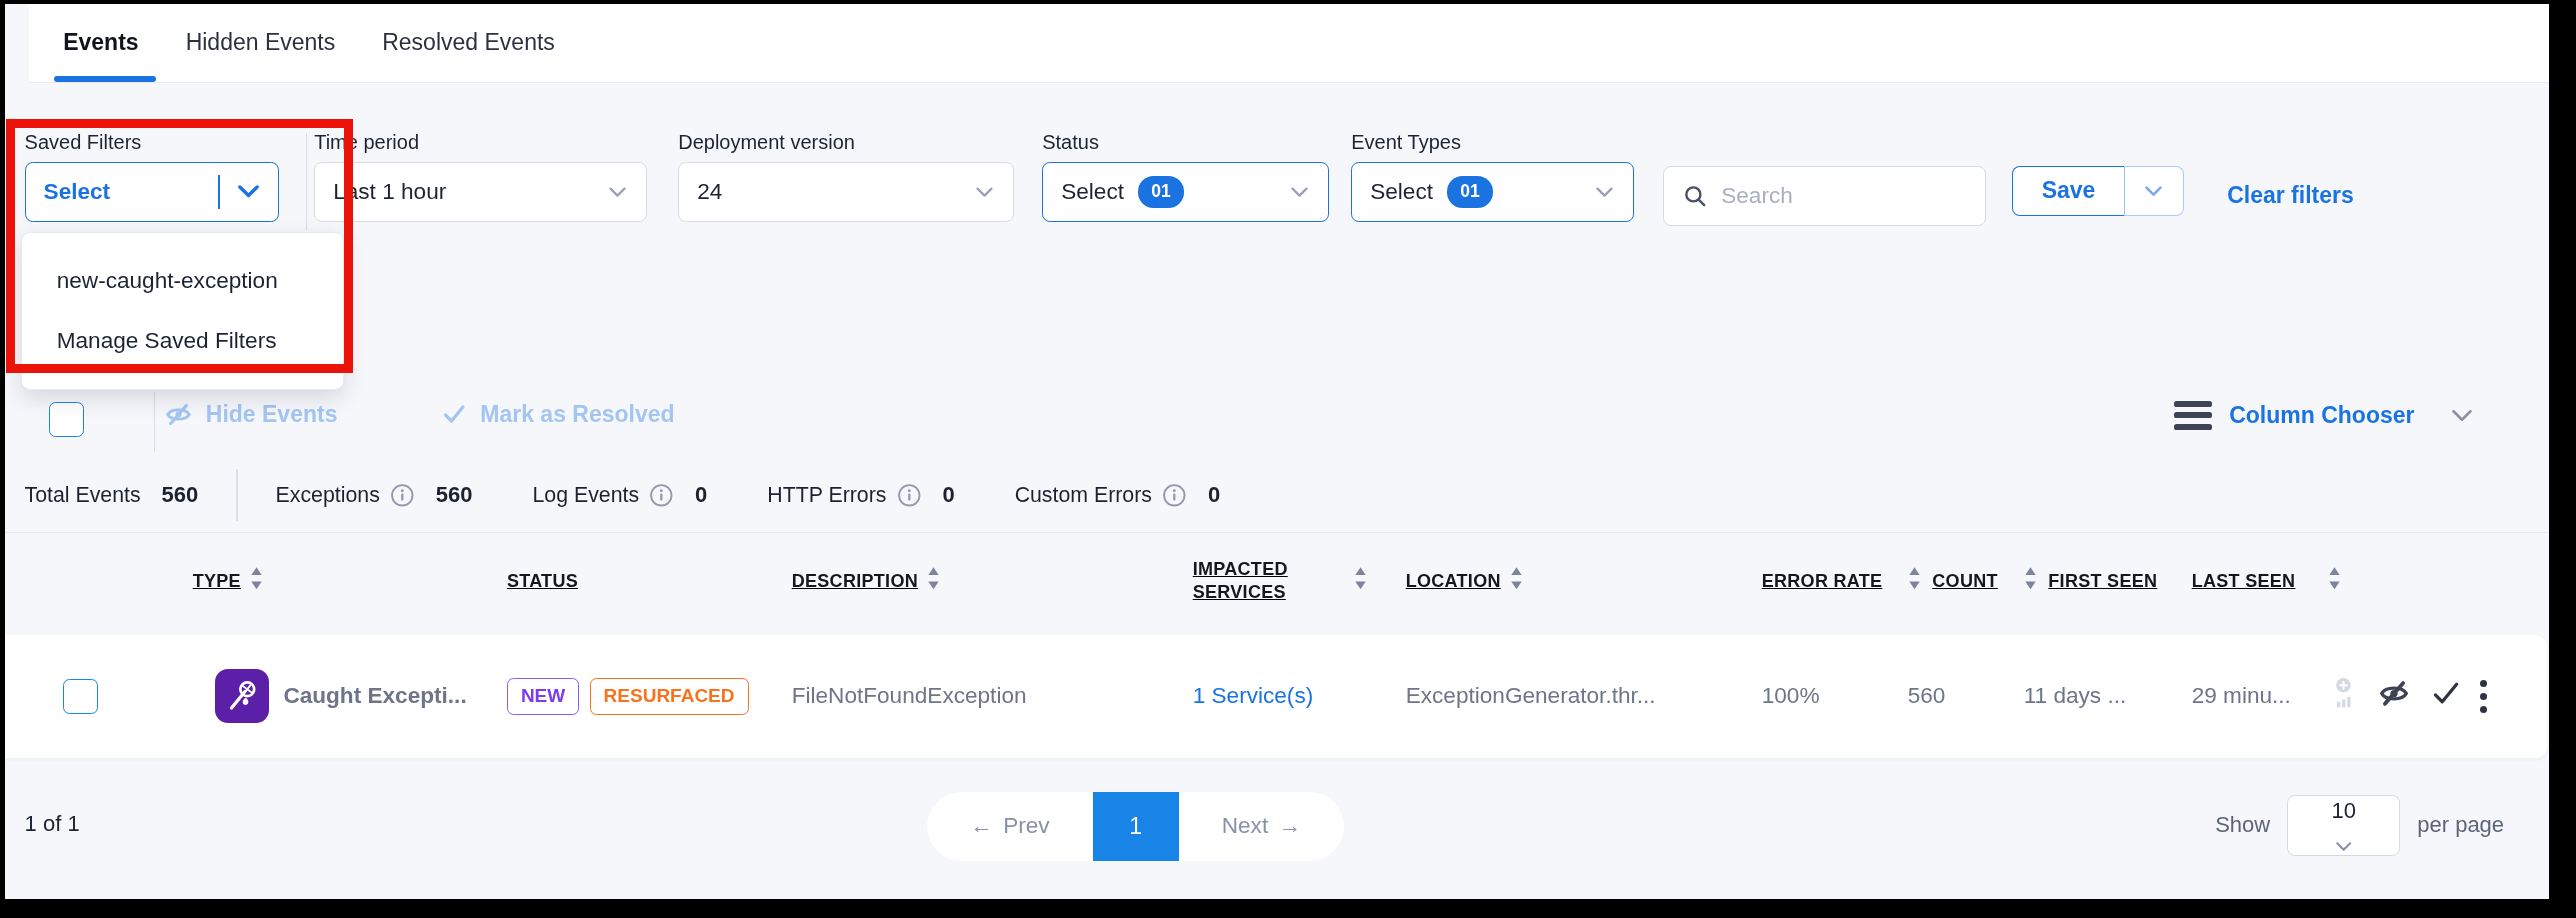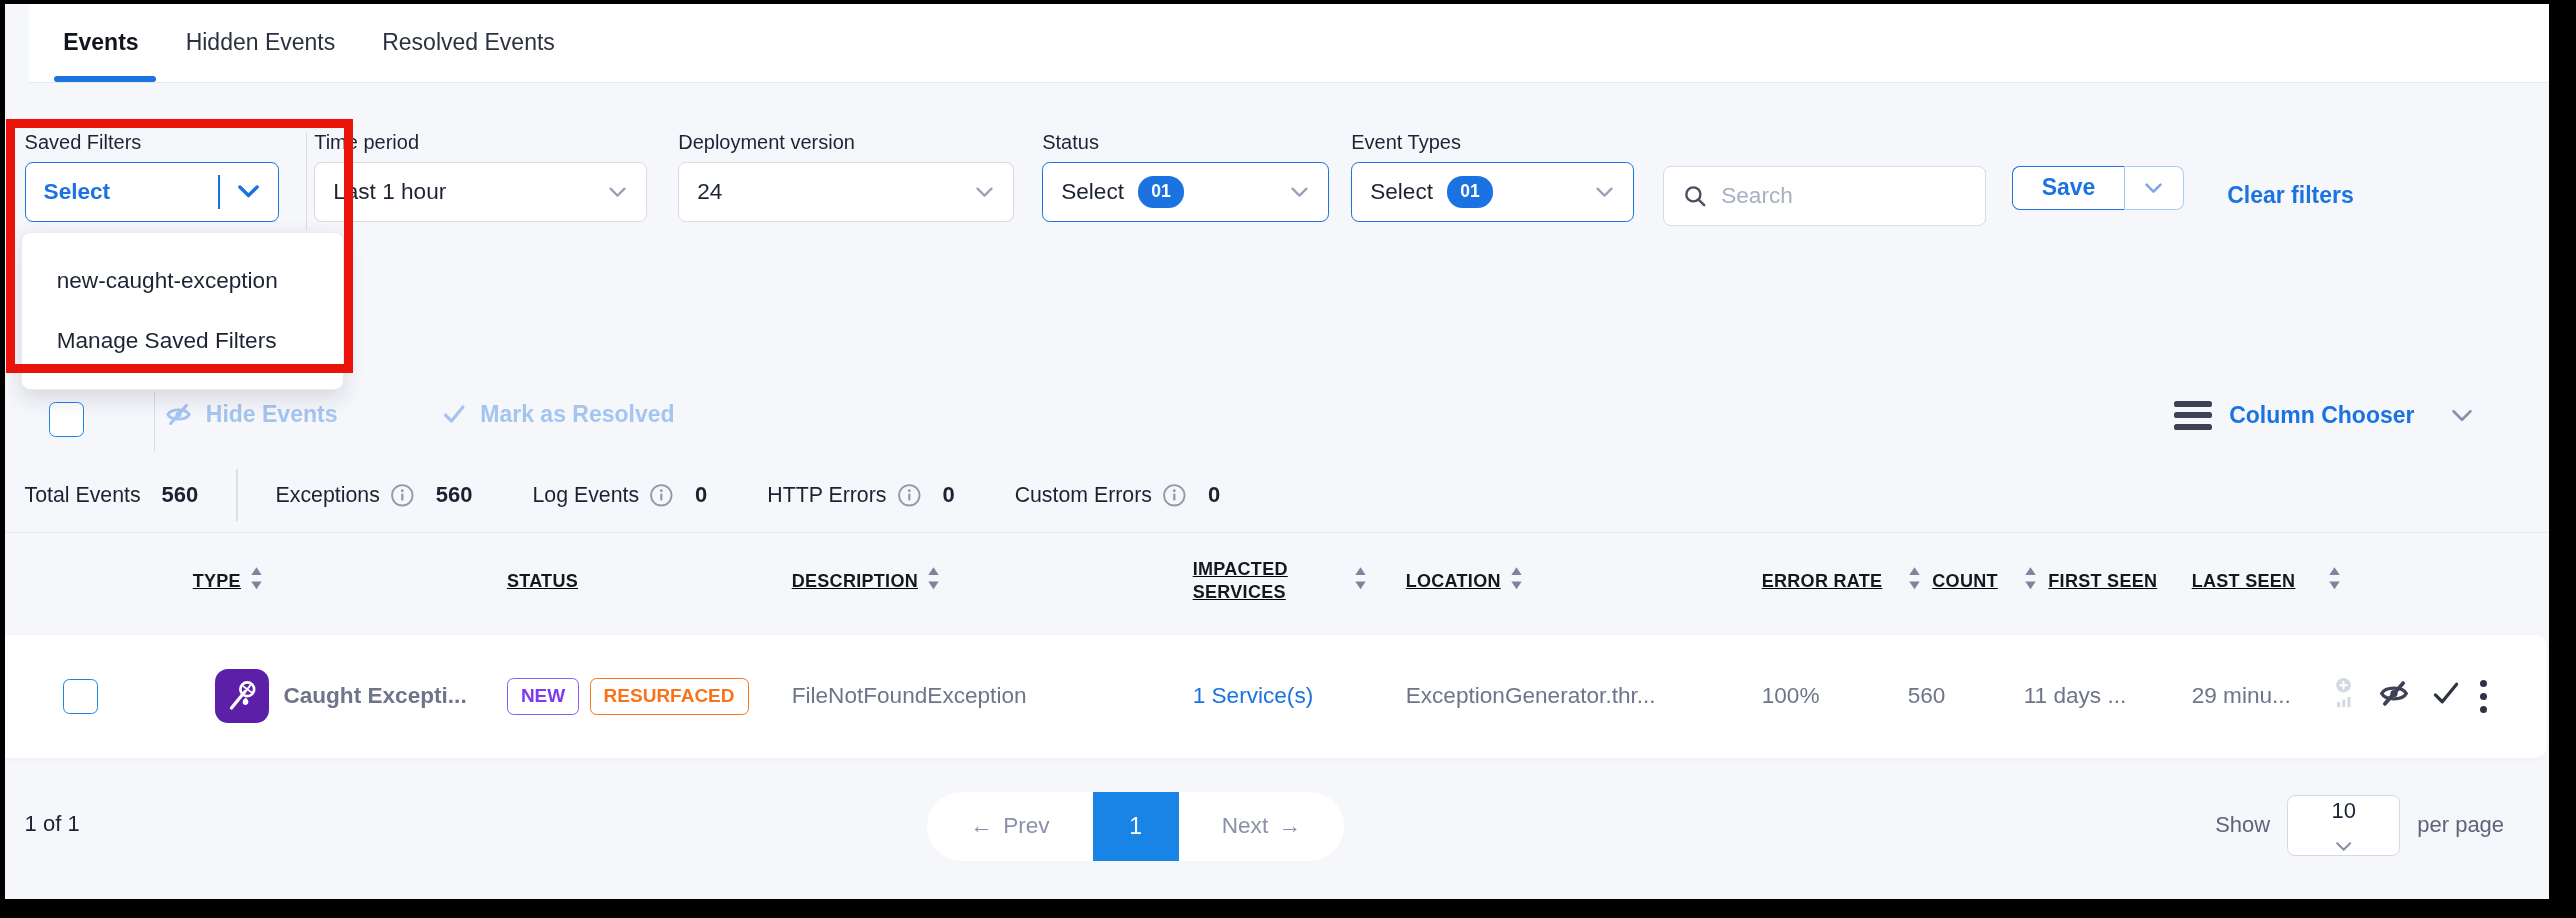--- a/index.html
+++ b/index.html
@@ -33,21 +33,21 @@
   .dropdown { position:absolute; left:15.5px; top:228px; width:323px; background:#fff;
               border:0.6px solid #e8eaf0; border-radius:9px; box-shadow:0 7.8px 22px rgba(20,30,60,.14);
               padding:18px 0; z-index:5; }
   .dropdown .item { font-size:22.6px; color:#1c2333; padding:17px 35px; cursor:pointer; }
   .red-rect { position:absolute; left:1.3px; top:115px; width:347px; height:254px;
               border:9px solid #e9130a; z-index:9; pointer-events:none; }
   .search-box { width:323px; color:#a7adc0; gap:13px; }
   .search-box input { border:none; outline:none; font-size:22.6px; color:#1c2333; width:233px;
                       font-family:"Liberation Sans",sans-serif; background:transparent; }
   .search-box input::placeholder { color:#a9afc2; }
-  .savebtn { position:absolute; left:2007px; top:162px; height:44px; display:flex; cursor:pointer; }
+  .savebtn { position:absolute; left:2007px; top:162px; height:50px; display:flex; cursor:pointer; }
   .savebtn .main { border:1.9px solid #1a73e0; border-right:none; border-radius:7.8px 0 0 7.8px;
                    background:#fff; display:flex; align-items:center; padding:0 28.5px;
                    font-size:23px; font-weight:bold; color:#1a73e0; }
   .savebtn .arrow { border:1.9px solid #abccf4; border-left:1.3px solid #9cc0ee; border-radius:0 7.8px 7.8px 0;
                     background:#fff; width:60px; display:flex; align-items:center; justify-content:center; }
   .clear { position:absolute; left:2222px; top:178px; font-size:23px; font-weight:bold; color:#1a73e0; cursor:pointer; }
 
   
   .actions { position:absolute; left:0; top:388px; right:0; height:60px; }
   .checkbox { width:35px; height:35px; border:1.9px solid #1a84e8; border-radius:6.5px; background:#fff;

